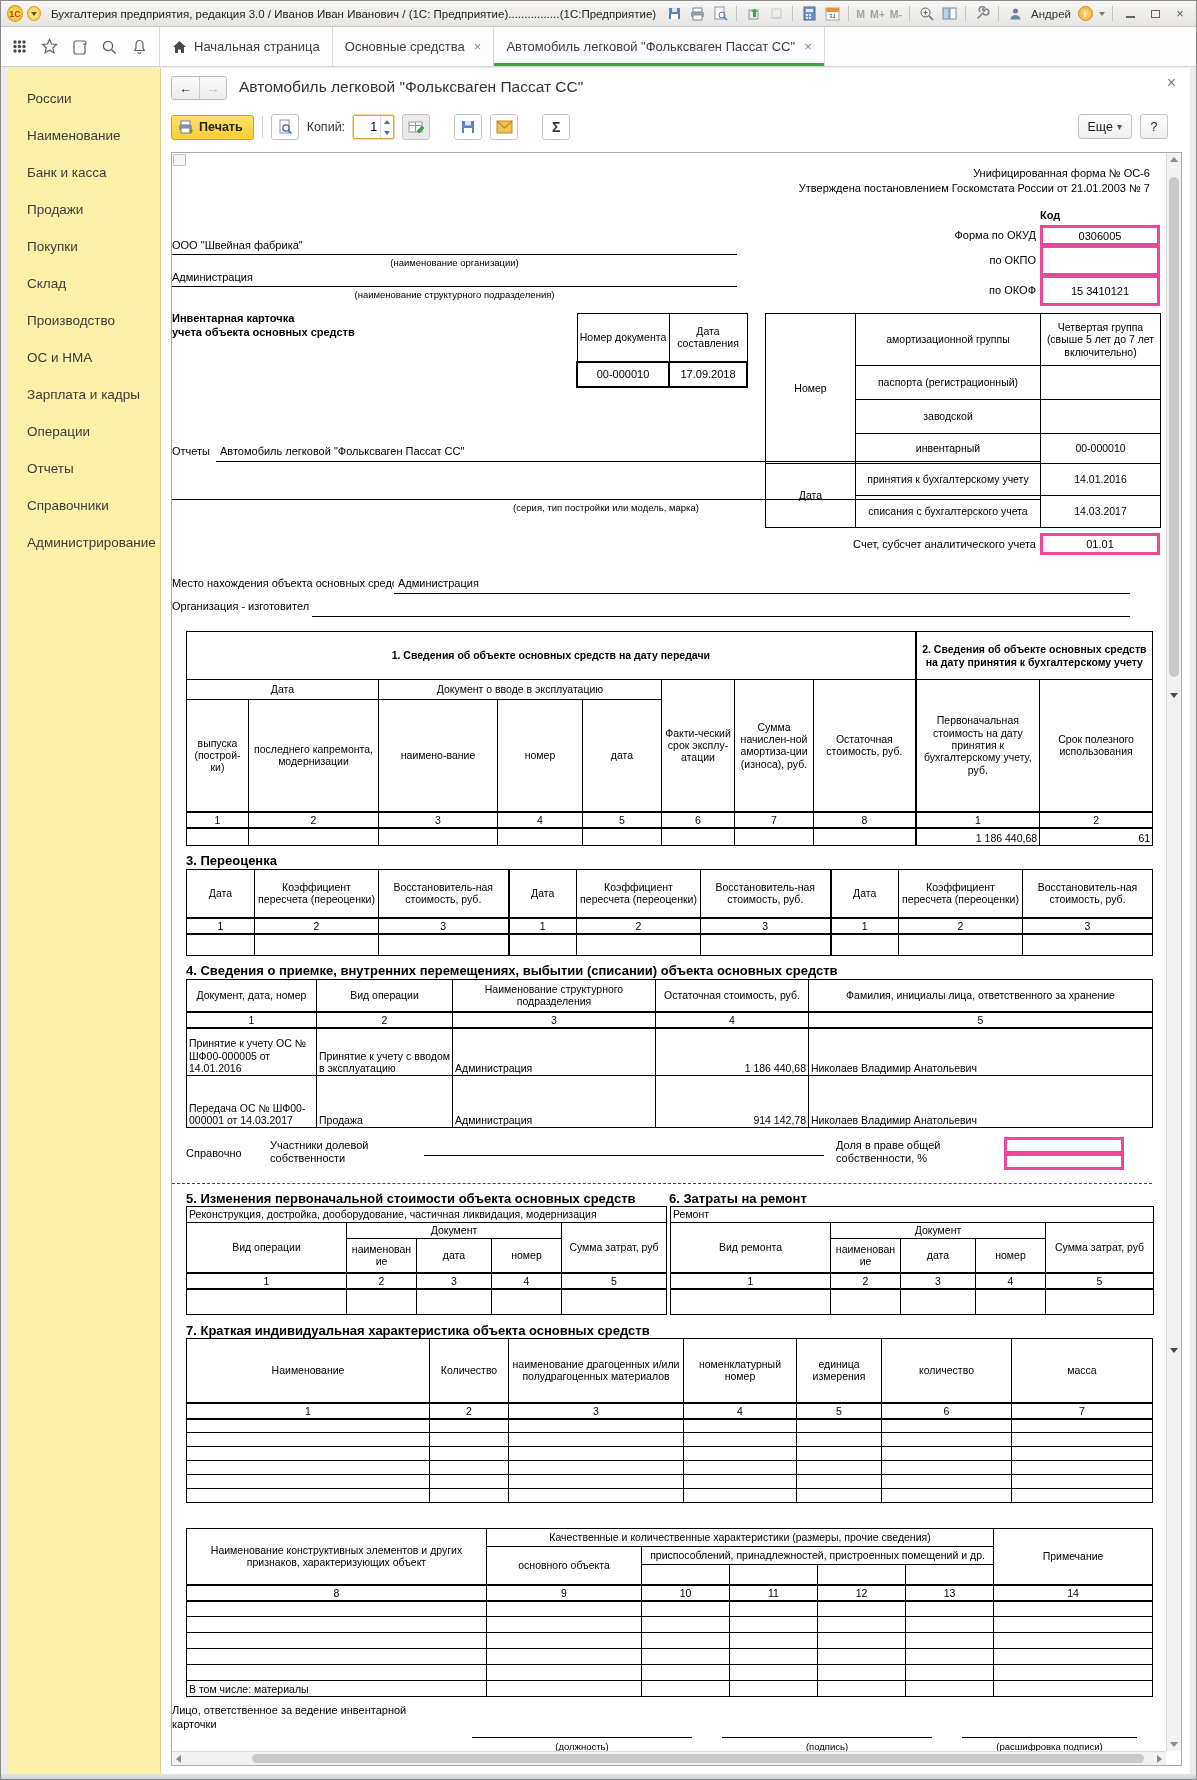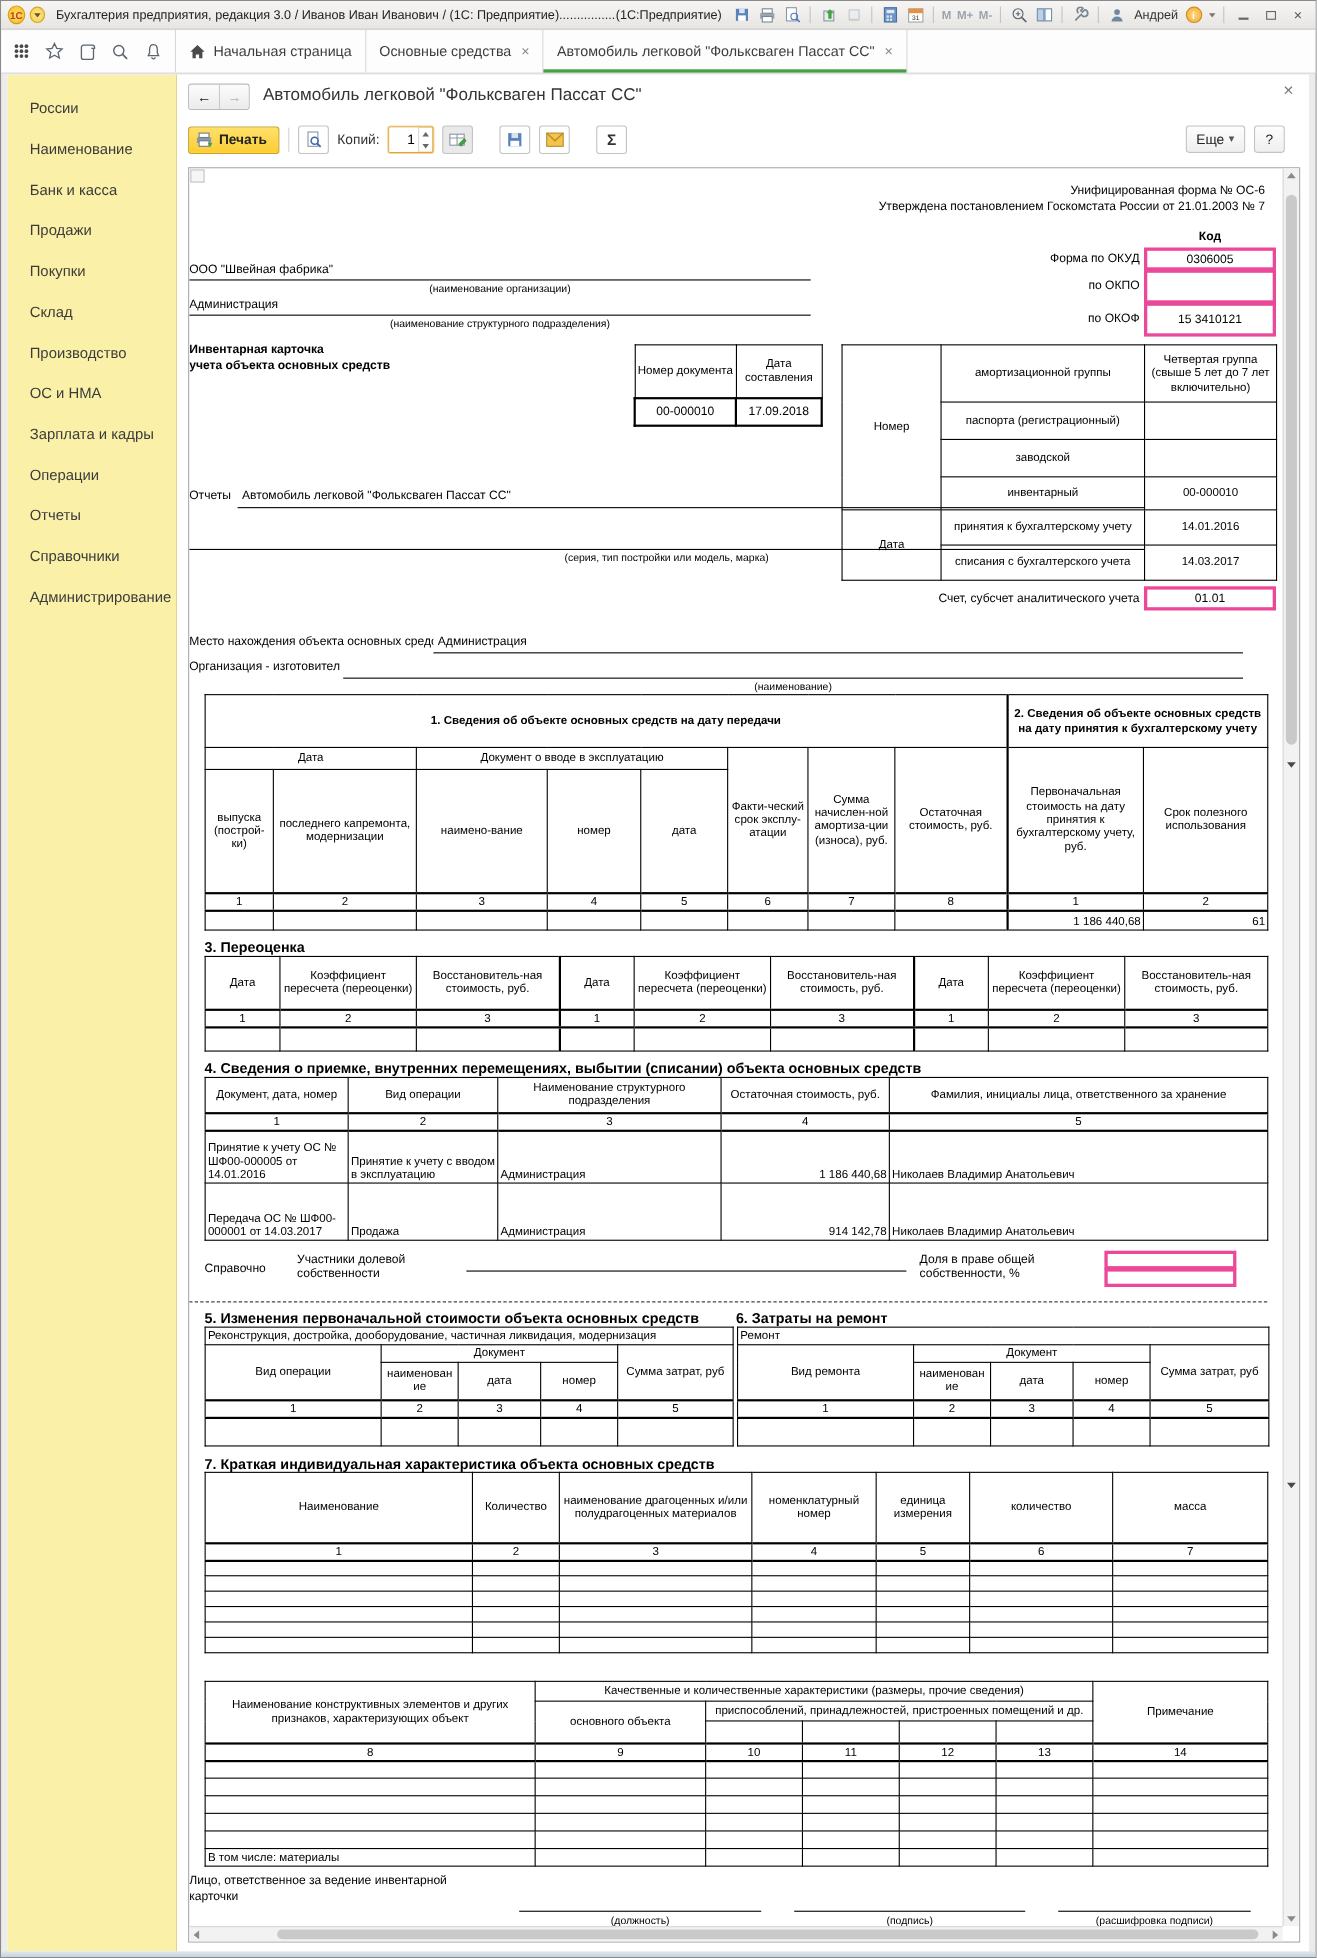--- a/index.html
+++ b/index.html
@@ -353,21 +353,21 @@
       </div>
 
       <div id="form-area">
         <div id="corner-box"></div>
 
         <div id="paper">
 
           <div class="abs rnote" style="right:16px;top:14px">Унифицированная форма № ОС-6</div>
           <div class="abs rnote" style="right:16px;top:29px">Утверждена постановлением Госкомстата России от 21.01.2003 № 7</div>
 
-          <div class="abs" style="left:868px;top:56px;width:120px;text-align:center;font-weight:bold">Код</div>
+          <div class="abs" style="left:868px;top:56px;width:120px;font-weight:bold">Код</div>
           <div class="abs rlbl" style="left:560px;top:72px;width:304px;line-height:20px">Форма по ОКУД</div>
           <div class="abs boxv" style="left:868px;top:72px;width:120px;height:21px">0306005</div>
           <div class="abs rlbl" style="left:560px;top:92px;width:304px;line-height:30px">по ОКПО</div>
           <div class="abs boxv" style="left:868px;top:92px;width:120px;height:31px"></div>
           <div class="abs rlbl" style="left:560px;top:122px;width:304px;line-height:30px">по ОКОФ</div>
           <div class="abs boxv" style="left:868px;top:122px;width:120px;height:31px">15 3410121</div>
 
           <div class="abs" style="left:0;top:86px">ООО "Швейная фабрика"</div>
           <div class="abs uline" style="left:0;top:101px;width:565px"></div>
           <div class="abs cap" style="left:0;top:104px;width:565px">(наименование организации)</div>
@@ -440,21 +440,20 @@
           <div class="abs" style="left:48px;top:292px">Автомобиль легковой "Фольксваген Пассат СС"</div>
           <div class="abs uline" style="left:44px;top:308px;width:824px"></div>
           <div class="abs uline" style="left:0;top:346px;width:868px"></div>
           <div class="abs cap" style="left:0;top:349px;width:868px">(серия, тип постройки или модель, марка)</div>
 
           <div class="abs" style="left:0;top:424px;width:222px;white-space:nowrap;overflow:hidden">Место нахождения объекта основных средс</div>
           <div class="abs" style="left:226px;top:424px">Администрация</div>
           <div class="abs uline" style="left:222px;top:440px;width:736px"></div>
           <div class="abs" style="left:0;top:447px;width:140px;white-space:nowrap;overflow:hidden">Организация - изготовител</div>
           <div class="abs uline" style="left:140px;top:463px;width:818px"></div>
-          <div class="abs cap" style="left:140px;top:466px;width:818px">(наименование)</div>
 
           <table class="paper-tbl abs" style="left:14px;top:478px;width:966px">
             <colgroup>
                 <col style="width:62px">
                 <col style="width:130px">
                 <col style="width:119px">
                 <col style="width:85px">
                 <col style="width:79px">
                 <col style="width:73px">
                 <col style="width:79px">

